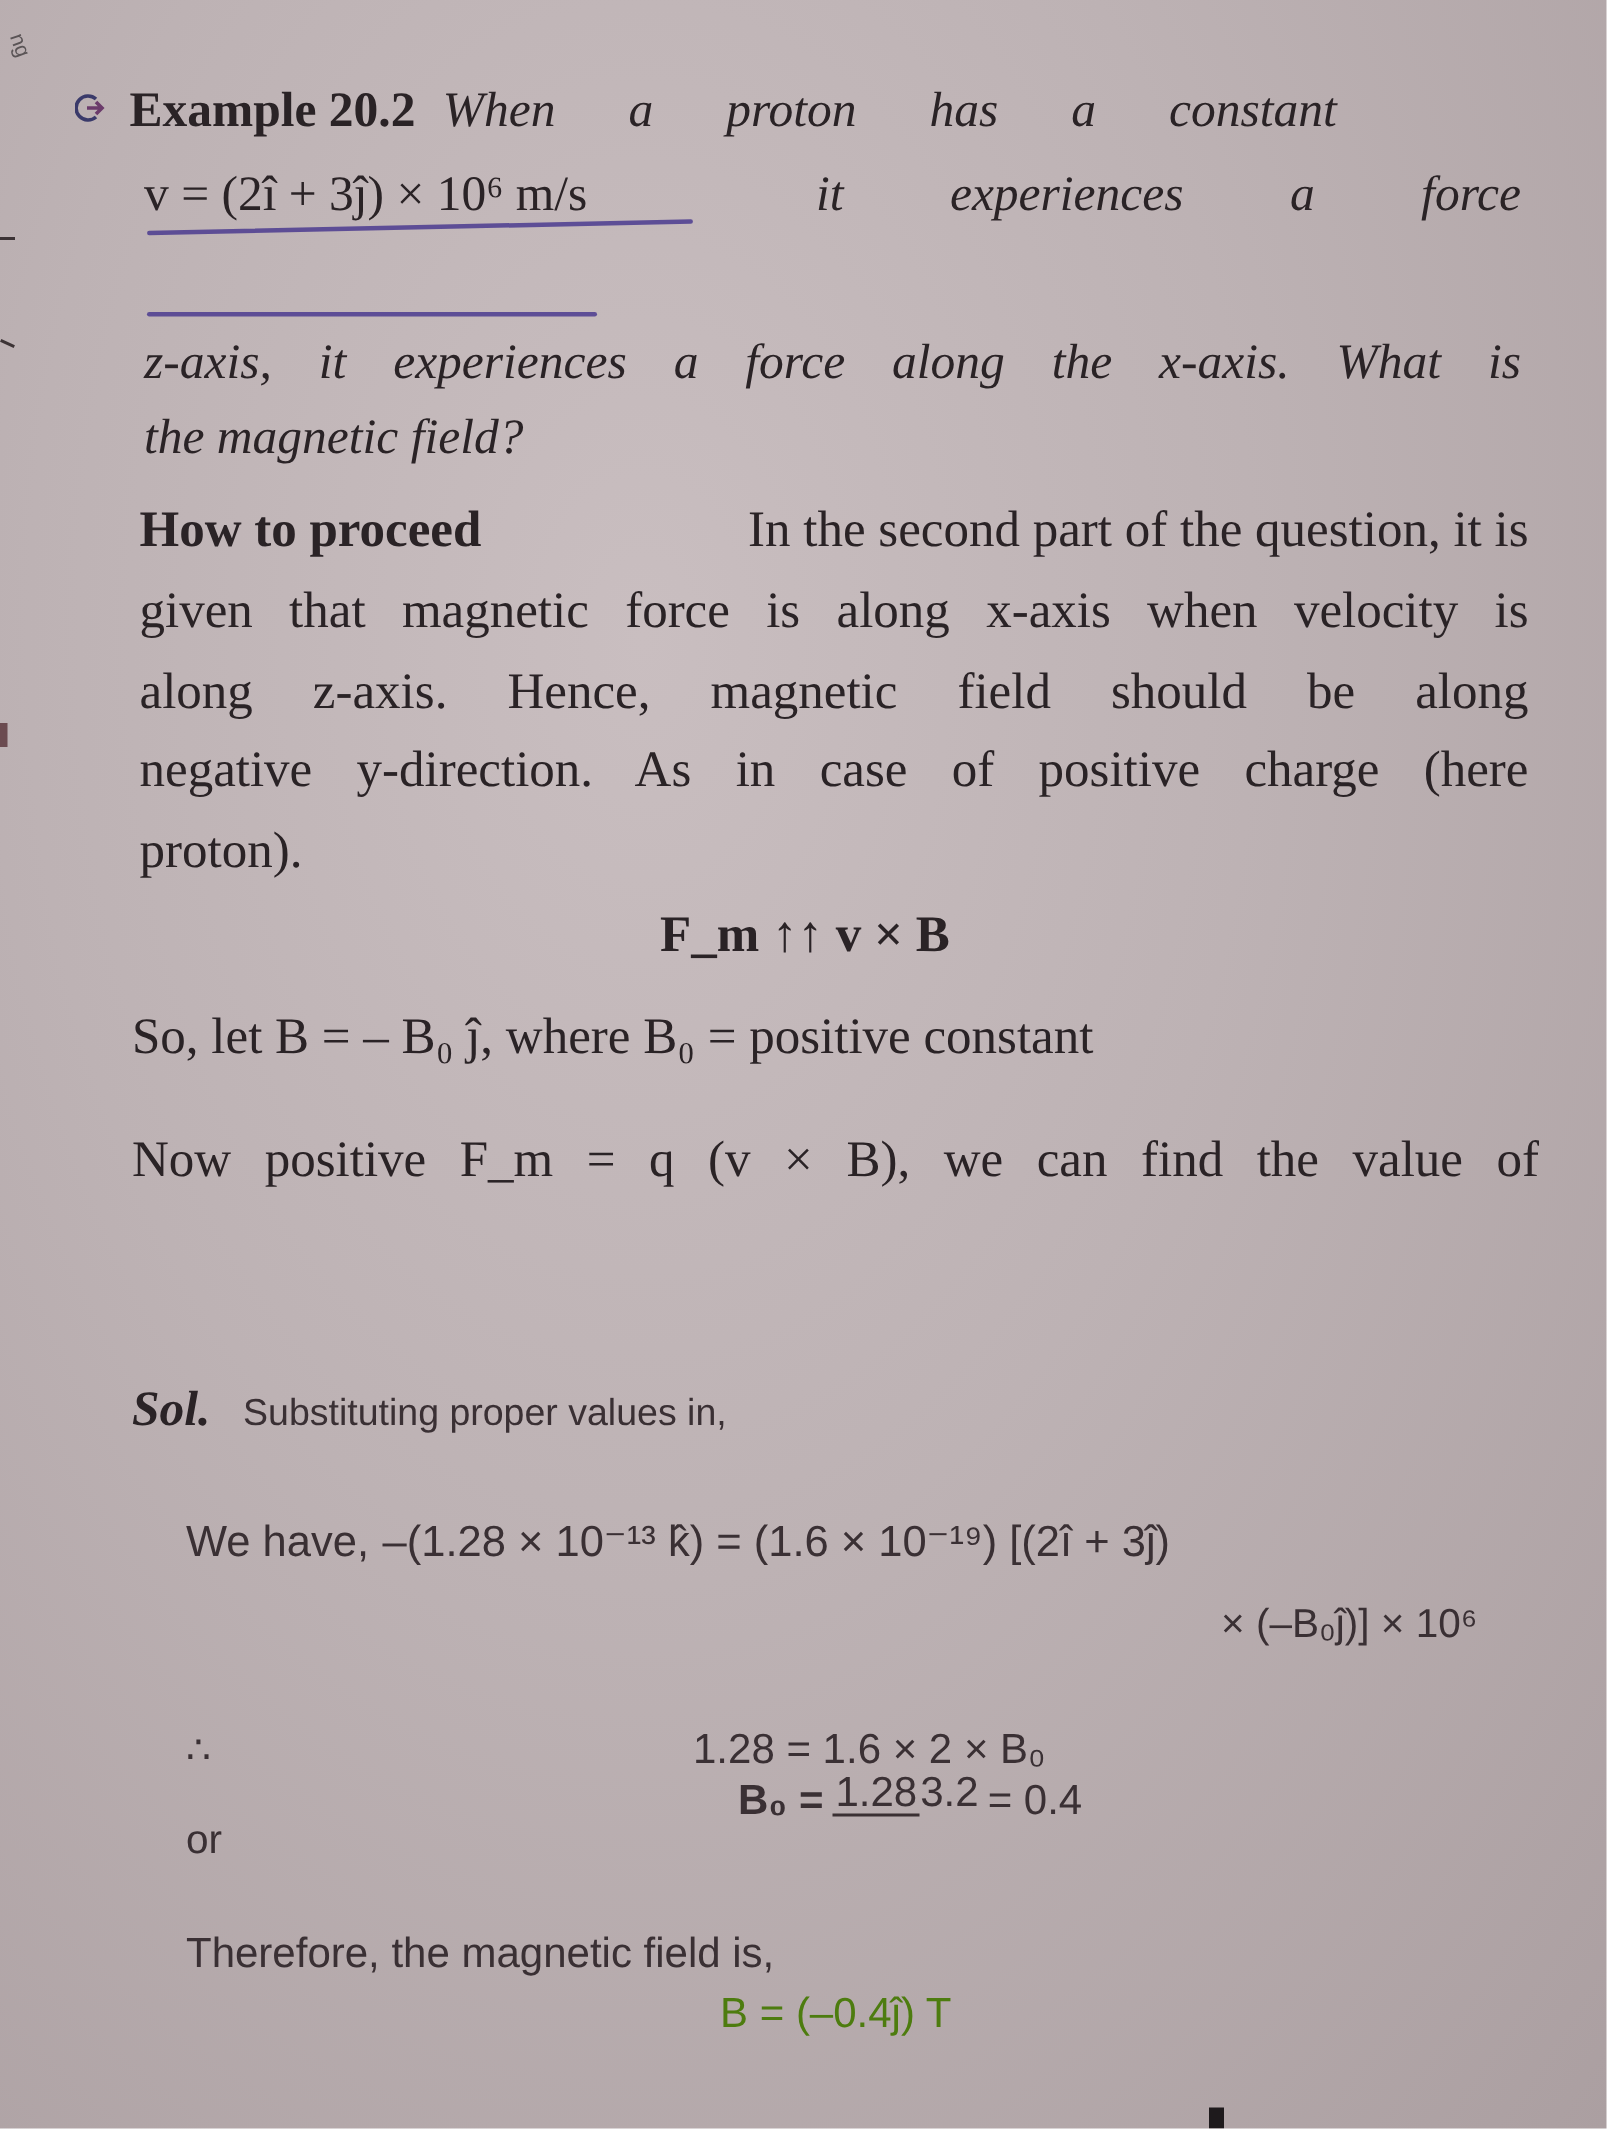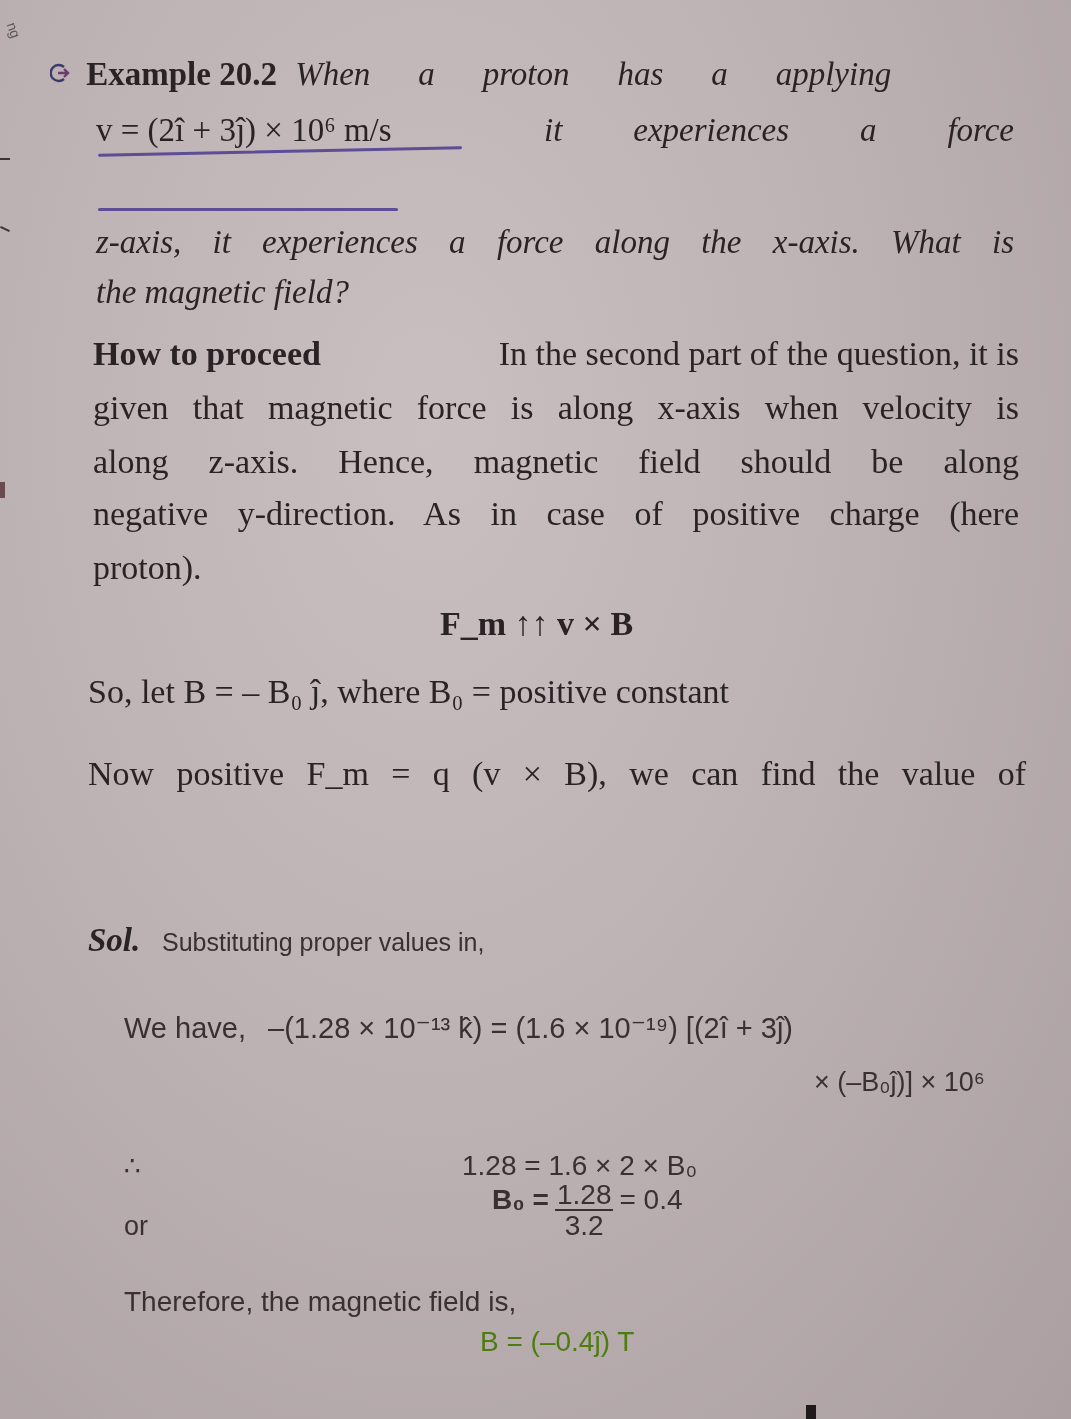--- a/index.html
+++ b/index.html
@@ -10,21 +10,21 @@
   }
   .page { position: absolute; left: 0; top: 0; width: 1071px; height: 1419px; }
   .serif { font-family: "Liberation Serif", "DejaVu Serif", serif; }
   .sans { font-family: "Liberation Sans", "DejaVu Sans", sans-serif; }
   .line { position: absolute; white-space: nowrap; }
   .justify { text-align: justify; text-align-last: justify; }
   i.it { font-style: italic; }
   .ink-underline {
     position: absolute; height: 3px; background: #4b3b8f; border-radius: 2px; opacity: .85;
   }
-  .frac { display: inline-flex; flex-direction: column; align-items: center; vertical-align: middle; margin: 0 6px; }
+  .frac { display: inline-flex; flex-direction: row; align-items: center; vertical-align: middle; margin: 0 6px; }
   .frac .num { border-bottom: 2px solid #3a3033; padding: 0 2px; line-height: 1.05; }
   .frac .den { line-height: 1.1; }
   .margin-mark { position: absolute; background: #3c3335; }
 </style>
 </head>
 <body>
 
 <div class="page">
 
   <div class="line sans" style="left:6px; top:22px; font-size:14px; color:#5a5456; transform:rotate(70deg);">ng</div>
@@ -34,21 +34,21 @@
   <div class="margin-mark" style="left:0; top:482px; width:5px; height:16px; background:#6b4b50;"></div>
 
   <div class="line serif" style="left:50px; top:52px; width:962px; font-size:33px; line-height:44px;">
     <span style="display:inline-block; width:22px; color:#3a3a6a; font-size:24px; vertical-align:2px;">
       <svg width="22" height="20" viewBox="0 0 22 20">
         <path d="M14 4 A8 8 0 1 0 14 16" fill="none" stroke="#3a3a6a" stroke-width="2.4"></path>
         <path d="M8 10 H18 M14 6 L18 10 L14 14" fill="none" stroke="#6b3b6b" stroke-width="2.4"></path>
       </svg>
     </span>
     <b style="margin-left:6px;">Example 20.2</b>
-    <i class="it" style="display:inline-block; width:596px; text-align:justify; text-align-last:justify; margin-left:10px; font-size:33px;">When a proton has a applying</i>
+    <i class="it" style="display:inline-block; width:596px; text-align:justify; text-align-last:justify; margin-left:10px; font-size:33px;">When a proton has a constant</i>
   </div>
 
   <div class="line serif" style="left:96px; top:108px; width:918px; font-size:33px; line-height:44px; display:flex; justify-content:space-between;">
     <span>v = (2î + 3ĵ) × 10⁶ m/s</span>
     <i class="it justify" style="width:470px;">it experiences a force</i>
   </div>
   <div class="ink-underline" style="left:98px; top:150px; width:364px; transform:rotate(-1.2deg);"></div>
 
   <div class="ink-underline" style="left:98px; top:208px; width:300px;"></div>
 
@@ -75,21 +75,21 @@
   <div class="line serif justify" style="left:88px; top:750px; width:938px; font-size:34px; line-height:48px;">Now positive F_m = q (v × B), we can find the value of</div>
 
   <div class="line" style="left:88px; top:918px; font-size:31px; line-height:44px;">
     <b class="serif" style="font-style:italic; font-size:33px;">Sol.</b>
     <span class="sans" style="margin-left:14px; font-size:25px; color:#3a3034;">Substituting proper values in,</span>
   </div>
 
 
   <div class="line sans" style="left:124px; top:1008px; font-size:29px; line-height:40px; color:#3a3034;">
     <span>We have,</span>
-    <span style="margin-left:14px;text-align:right;">–(1.28 × 10⁻¹³ k̂) = (1.6 × 10⁻¹⁹) [(2î + 3ĵ)</span>
+    <span style="margin-left:1px;text-align:right;">–(1.28 × 10⁻¹³ k̂) = (1.6 × 10⁻¹⁹) [(2î + 3ĵ)</span>
   </div>
   <div class="line sans" style="left:814px; top:1062px; font-size:27px; line-height:40px; color:#3a3034;">× (–B₀ĵ)] × 10⁶</div>
 
   <div class="line sans" style="left:124px; top:1146px; font-size:26px; line-height:40px; color:#3a3034;">∴</div>
   <div class="line sans" style="left:462px; top:1146px; font-size:28px; line-height:40px; color:#3a3034;">1.28 = 1.6 × 2 × B₀</div>
 
   <div class="line sans" style="left:124px; top:1206px; font-size:27px; line-height:40px; color:#3a3034;">or</div>
   <div class="line sans" style="left:492px; top:1180px; font-size:28px; line-height:40px; color:#3a3034; display:flex; align-items:flex-start;">
     <b>B₀ =</b>
     <span class="frac">

